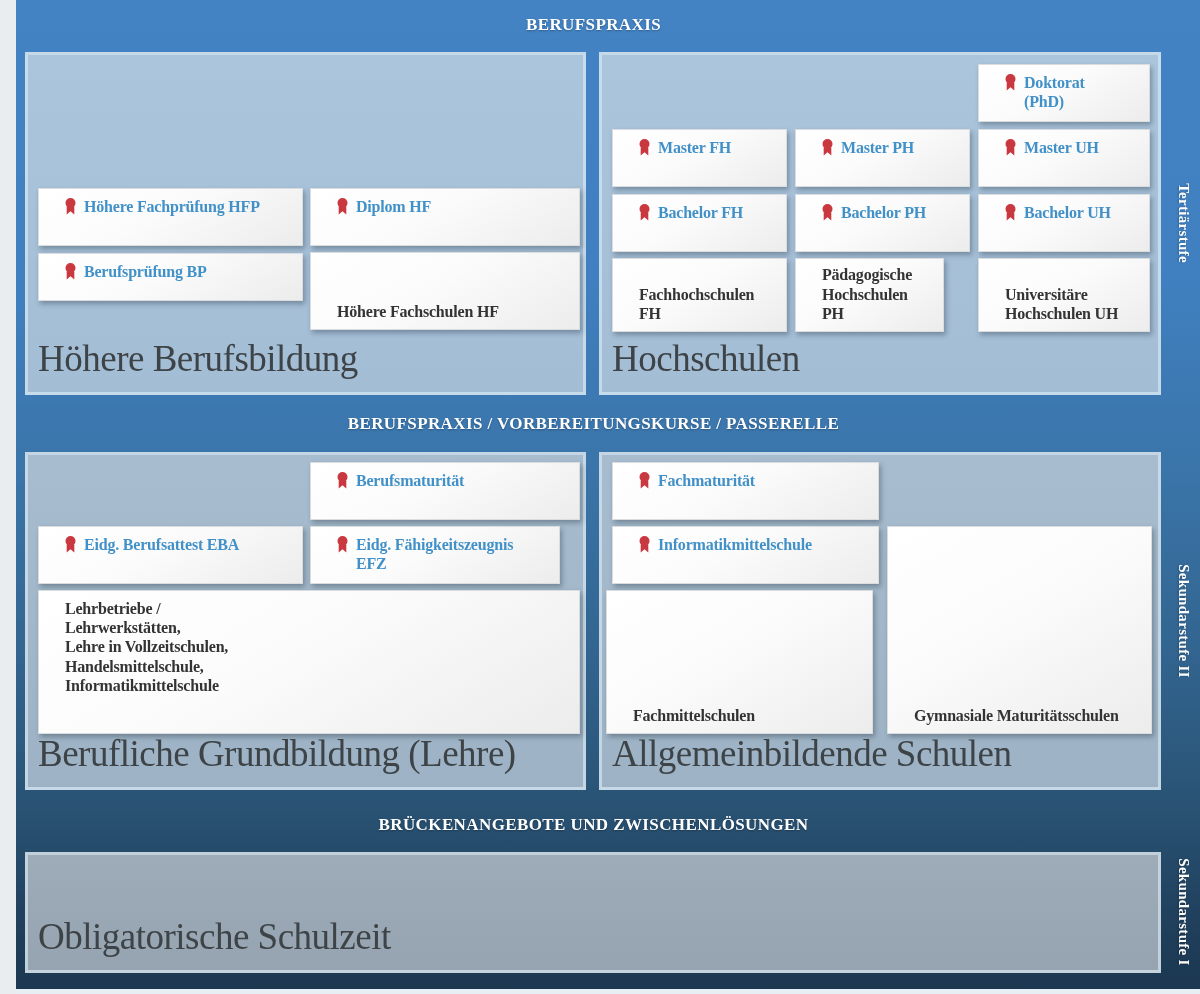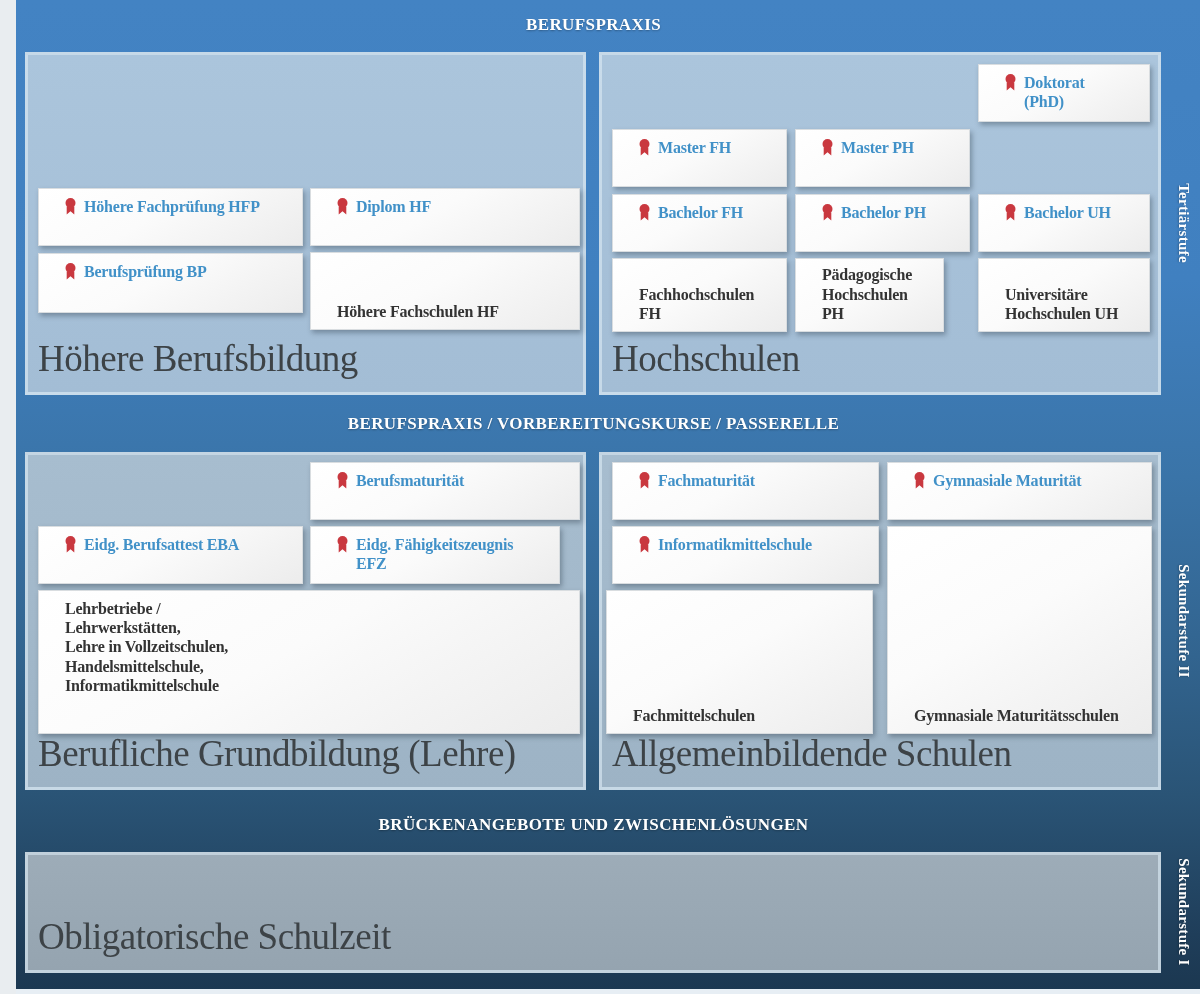--- a/index.html
+++ b/index.html
@@ -97,21 +97,21 @@
           <use href="#ribbon-shape"></use>
         </svg>
       <span class="card-label">Höhere Fachprüfung HFP</span>
     </div>
     <div class="card blue top" style="left:282px;top:133px;width:270px;height:58px">
       <svg class="ribbon" viewBox="0 0 11 17">
           <use href="#ribbon-shape"></use>
         </svg>
       <span class="card-label">Diplom HF</span>
     </div>
-    <div class="card blue top" style="left:10px;top:198px;width:265px;height:60px">
+    <div class="card blue top" style="left:10px;top:198px;width:265px;height:48px">
       <svg class="ribbon" viewBox="0 0 11 17">
           <use href="#ribbon-shape"></use>
         </svg>
       <span class="card-label">Berufsprüfung BP</span>
     </div>
     <div class="card dark bottom" style="left:282px;top:197px;width:270px;height:78px">
       <span class="card-label">Höhere Fachschulen HF</span>
     </div>
     <div class="panel-title">Höhere Berufsbildung</div>
   </section>
@@ -128,20 +128,26 @@
       <svg class="ribbon" viewBox="0 0 11 17">
           <use href="#ribbon-shape"></use>
         </svg>
       <span class="card-label">Master FH</span>
     </div>
     <div class="card blue top" style="left:193px;top:74px;width:175px;height:58px">
       <svg class="ribbon" viewBox="0 0 11 17">
           <use href="#ribbon-shape"></use>
         </svg>
       <span class="card-label">Master PH</span>
+    </div>
+    <div class="card blue top" style="left:376px;top:74px;width:172px;height:58px">
+      <svg class="ribbon" viewBox="0 0 11 17">
+          <use href="#ribbon-shape"></use>
+        </svg>
+      <span class="card-label">Master UH</span>
     </div>
 
     <div class="card blue top" style="left:10px;top:139px;width:175px;height:58px">
       <svg class="ribbon" viewBox="0 0 11 17">
           <use href="#ribbon-shape"></use>
         </svg>
       <span class="card-label">Bachelor FH</span>
     </div>
     <div class="card blue top" style="left:193px;top:139px;width:175px;height:58px">
       <svg class="ribbon" viewBox="0 0 11 17">
@@ -201,26 +207,20 @@
     <div class="panel-title">Berufliche Grundbildung (Lehre)</div>
   </section>
 
   <section class="panel panel-sek2 p-mid-right">
     <div class="card blue top" style="left:10px;top:7px;width:267px;height:58px">
       <svg class="ribbon" viewBox="0 0 11 17">
           <use href="#ribbon-shape"></use>
         </svg>
       <span class="card-label">Fachmaturität</span>
     </div>
-    <div class="card blue top" style="left:285px;top:7px;width:265px;height:58px">
-      <svg class="ribbon" viewBox="0 0 11 17">
-          <use href="#ribbon-shape"></use>
-        </svg>
-      <span class="card-label">Gymnasiale Maturität</span>
-    </div>
     <div class="card blue top" style="left:10px;top:71px;width:267px;height:58px">
       <svg class="ribbon" viewBox="0 0 11 17">
           <use href="#ribbon-shape"></use>
         </svg>
       <span class="card-label">Informatikmittelschule</span>
     </div>
     <div class="card dark bottom" style="left:4px;top:135px;width:267px;height:144px">
       <span class="card-label">Fachmittelschulen</span>
     </div>
     <div class="card dark bottom" style="left:285px;top:71px;width:265px;height:208px">

